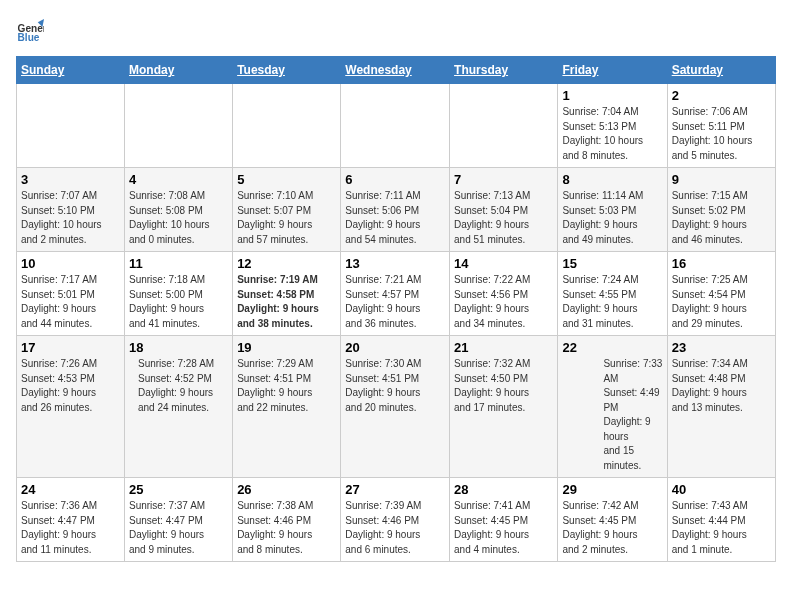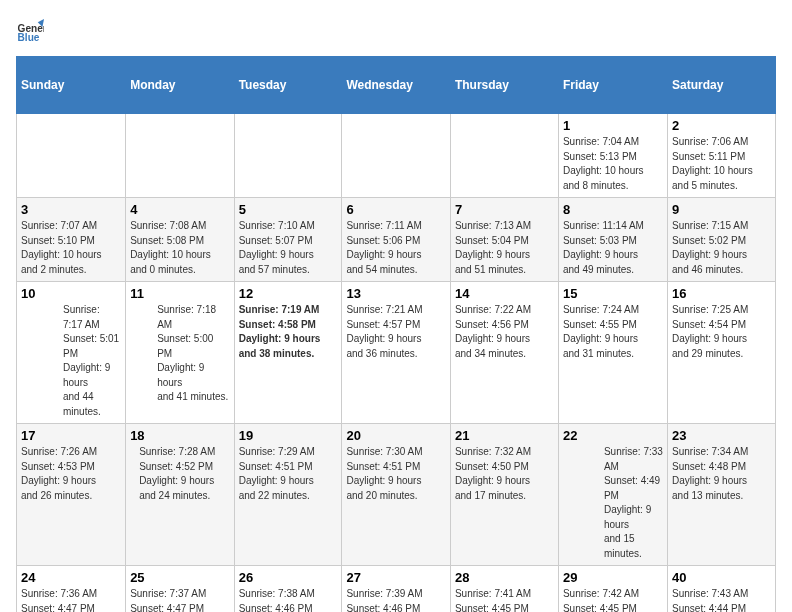--- a/index.html
+++ b/index.html
@@ -38,25 +38,26 @@
       color: #555;
     }
     table {
       width: 100%;
       border-collapse: collapse;
       font-size: 11px;
     }
     thead tr th {
       background-color: #3a7bbd;
       color: #fff;
-      padding: 21px 4px;
+      padding: 6px 4px;
       text-align: left;
       font-size: 12px;
       font-weight: bold;
       border: 1px solid #3a7bbd;
+      text-decoration: underline;
     }
     tbody tr td {
       vertical-align: top;
       border: 1px solid #ccc;
       padding: 4px;
       width: 110px;
       min-height: 80px;
       background: #fff;
     }
     tbody tr:nth-child(even) td {
@@ -175,28 +176,28 @@
           <span class="day-num">9</span>
           <div class="day-info" style="white-space: pre-line;">Sunrise: 7:15 AM
 Sunset: 5:02 PM
 Daylight: 9 hours
 and 46 minutes.</div>
         </td>
       </tr>
       <tr>
         <td>
           <span class="day-num">10</span>
-          <div class="day-info" style="white-space: pre-line; margin-left: 42px;">Sunrise: 7:17 AM
+          <div class="day-info" style="white-space: pre-line;">Sunrise: 7:17 AM
 Sunset: 5:01 PM
 Daylight: 9 hours
 and 44 minutes.</div>
         </td>
         <td>
           <span class="day-num">11</span>
-          <div class="day-info" style="white-space: pre-line; margin-left: 27px;">Sunrise: 7:18 AM
+          <div class="day-info" style="white-space: pre-line;">Sunrise: 7:18 AM
 Sunset: 5:00 PM
 Daylight: 9 hours
 and 41 minutes.</div>
         </td>
         <td>
           <span class="day-num">12</span>
           <div class="day-info" style="white-space: pre-line; font-weight: bold;">Sunrise: 7:19 AM
 Sunset: 4:58 PM
 Daylight: 9 hours
 and 38 minutes.</div>

